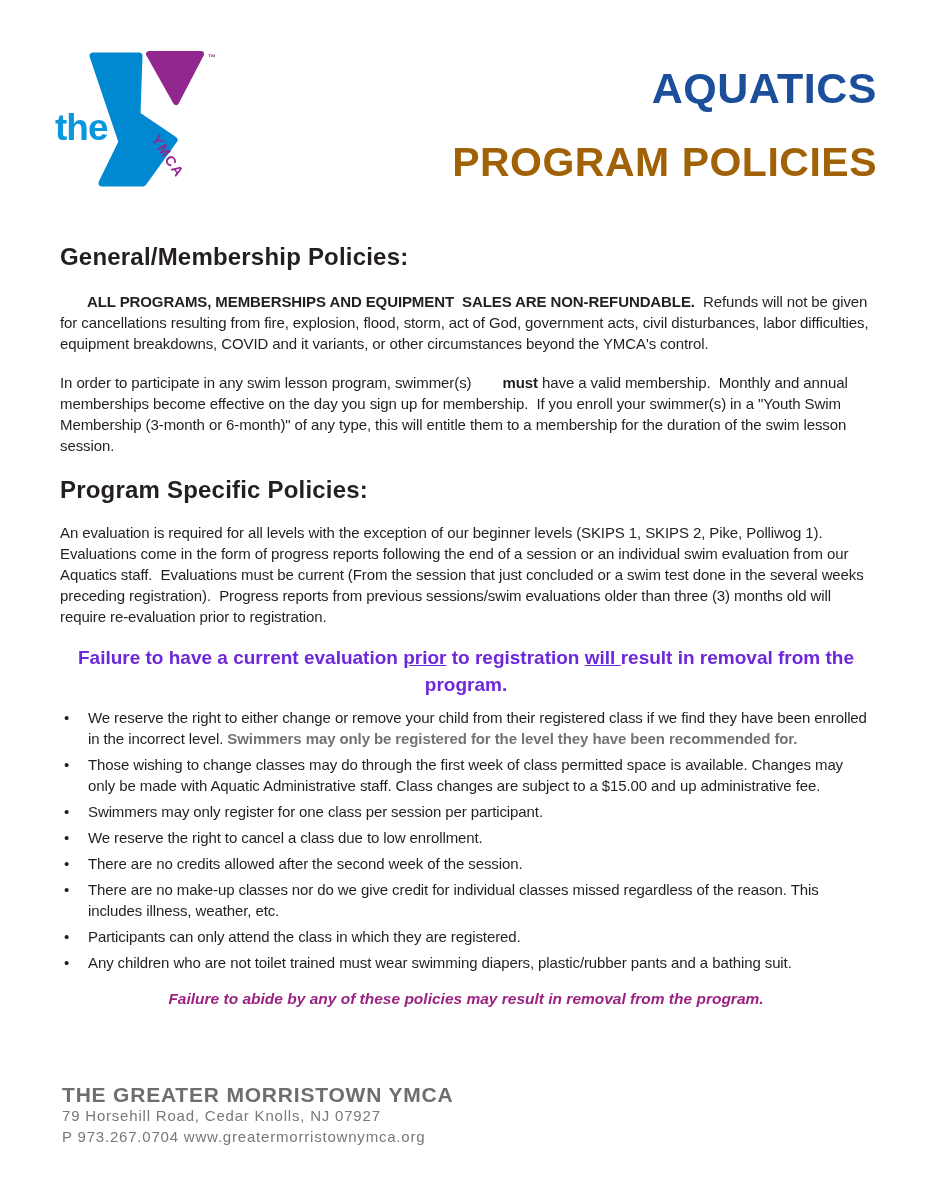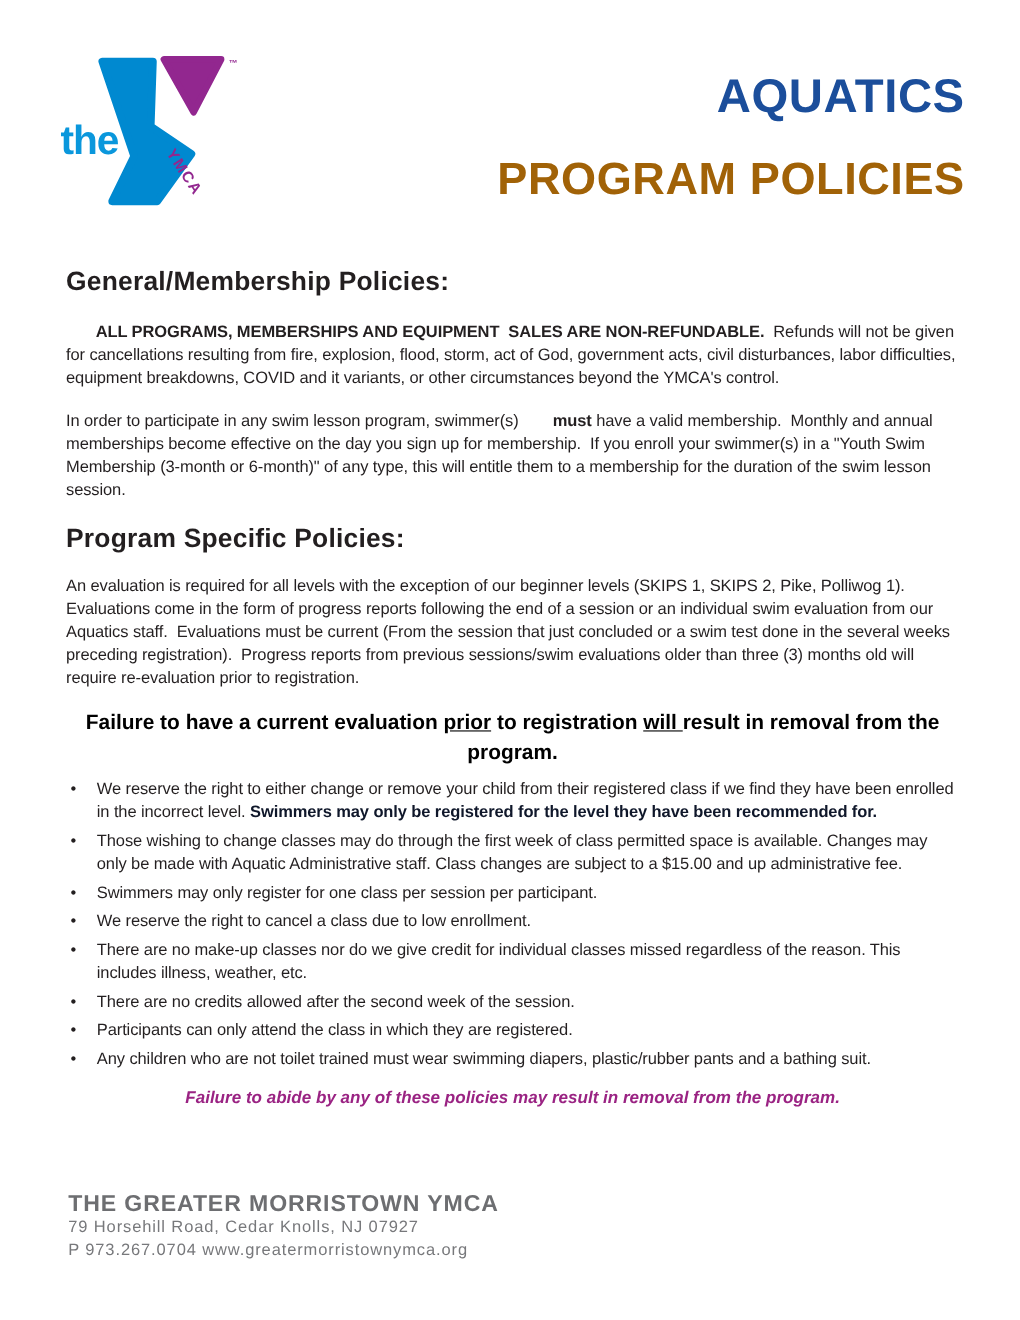--- a/index.html
+++ b/index.html
@@ -18,33 +18,33 @@
   .title-block { position:absolute; right:50px; top:62px; text-align:right; }
   .title-line1 { font-size:43px; font-weight:bold; color:#1b4e9b; letter-spacing:.5px; line-height:52px; }
   .title-line2 { font-size:41px; font-weight:bold; color:#a16207; letter-spacing:.5px; line-height:54px;margin-top:21px; }
   
   .content { position:absolute; left:60px; top:243px; width:812px; }
   h2.sec { font-size:24px; font-weight:bold; color:#231f20; letter-spacing:.2px; }
   p.body { font-size:15px; line-height:21px; letter-spacing:-0.1px; white-space:pre-wrap; }
   .mt20 { margin-top:20px; } .mt18 { margin-top:18px; }
   b.inl { font-weight:bold;margin-left:27px; }
   .warning {
-    margin-top:17px; text-align:center; color:#000000; font-weight:bold;
+    margin-top:17px; text-align:center; color:#6d28d9; font-weight:bold;
     font-size:19px; line-height:27px; white-space:pre-wrap;
   }
   .warning .u { text-decoration:underline; }
   ul.policy { list-style:none; margin-top:9px; }
   ul.policy li {
     position:relative; padding-left:28px; font-size:15px; line-height:21px;
     letter-spacing:-0.1px; margin-bottom:5px; white-space:pre-wrap;
   }
   ul.policy li::before {
     content:"\2022"; position:absolute; left:4px; top:0; font-size:15px; color:#231f20;
   }
-  .hl { color:#0f172a; font-weight:bold; }
+  .hl { color:#737373; font-weight:bold; }
   .final-warning {
     margin-top:15px; text-align:center; color:#9a2383; font-weight:bold;
     font-size:15.5px; line-height:21px;font-style:italic;
   }
   
   .footer { position:absolute; left:62px; top:1084px; line-height:21px; }
   .footer .f1 { font-size:21px; font-weight:bold; color:#6d6e71; letter-spacing:.8px; }
   .footer .f2, .footer .f3 { font-size:15px; color:#77787b; letter-spacing:.8px; }
 </style>
 </head>
@@ -85,22 +85,22 @@
 
     <p class="body mt18">An evaluation is required for all levels with the exception of our beginner levels (SKIPS 1, SKIPS 2, Pike, Polliwog 1).  Evaluations come in the form of progress reports following the end of a session or an individual swim evaluation from our Aquatics staff.  Evaluations must be current (From the session that just concluded or a swim test done in the several weeks preceding registration).  Progress reports from previous sessions/swim evaluations older than three (3) months old will require re-evaluation prior to registration.</p>
 
     <div class="warning"><span>Failure to have a current evaluation </span><span class="u">prior</span><span> to registration </span><span class="u">will </span><span>result in removal from the program.</span></div>
 
     <ul class="policy" id="bullet-list">
         <li><span>We reserve the right to either change or remove your child from their registered class if we find they have been enrolled in the incorrect level. </span><span class="hl">Swimmers may only be registered for the level they have been recommended for.</span></li>
         <li><span>Those wishing to change classes may do through the first week of class permitted space is available. Changes may only be made with Aquatic Administrative staff. Class changes are subject to a $15.00 and up administrative fee.</span></li>
         <li><span>Swimmers may only register for one class per session per participant.</span></li>
         <li><span>We reserve the right to cancel a class due to low enrollment.</span></li>
+        <li><span>There are no credits allowed after the second week of the session.</span></li>
         <li><span>There are no make-up classes nor do we give credit for individual classes missed regardless of the reason. This includes illness, weather, etc.</span></li>
-        <li><span>There are no credits allowed after the second week of the session.</span></li>
         <li><span>Participants can only attend the class in which they are registered.</span></li>
         <li><span>Any children who are not toilet trained must wear swimming diapers, plastic/rubber pants and a bathing suit.</span></li>
       </ul>
 
     <div class="final-warning">Failure to abide by any of these policies may result in removal from the program.</div>
   </div>
 
   <div class="footer">
     <div class="f1">THE GREATER MORRISTOWN YMCA</div>
     <div class="f2">79 Horsehill Road, Cedar Knolls, NJ 07927</div>

